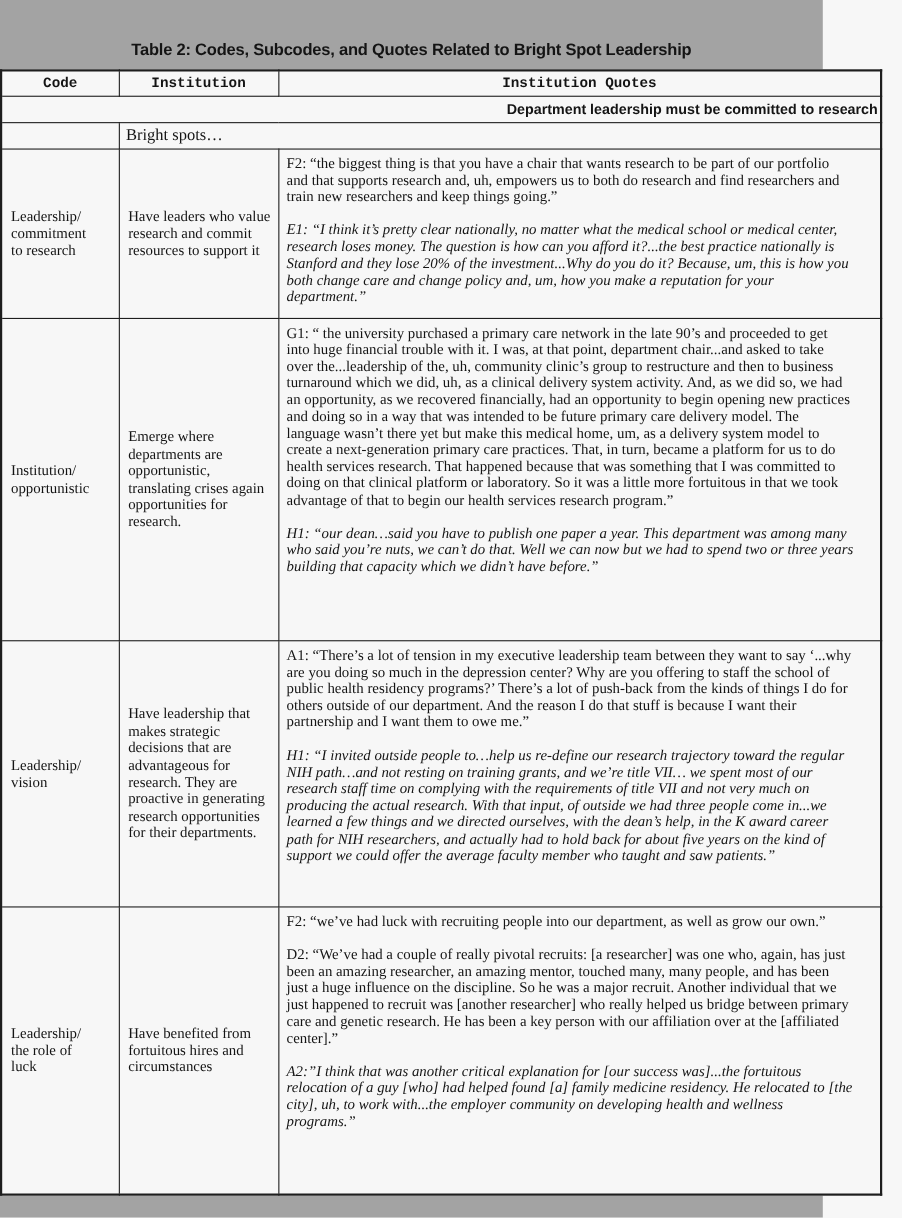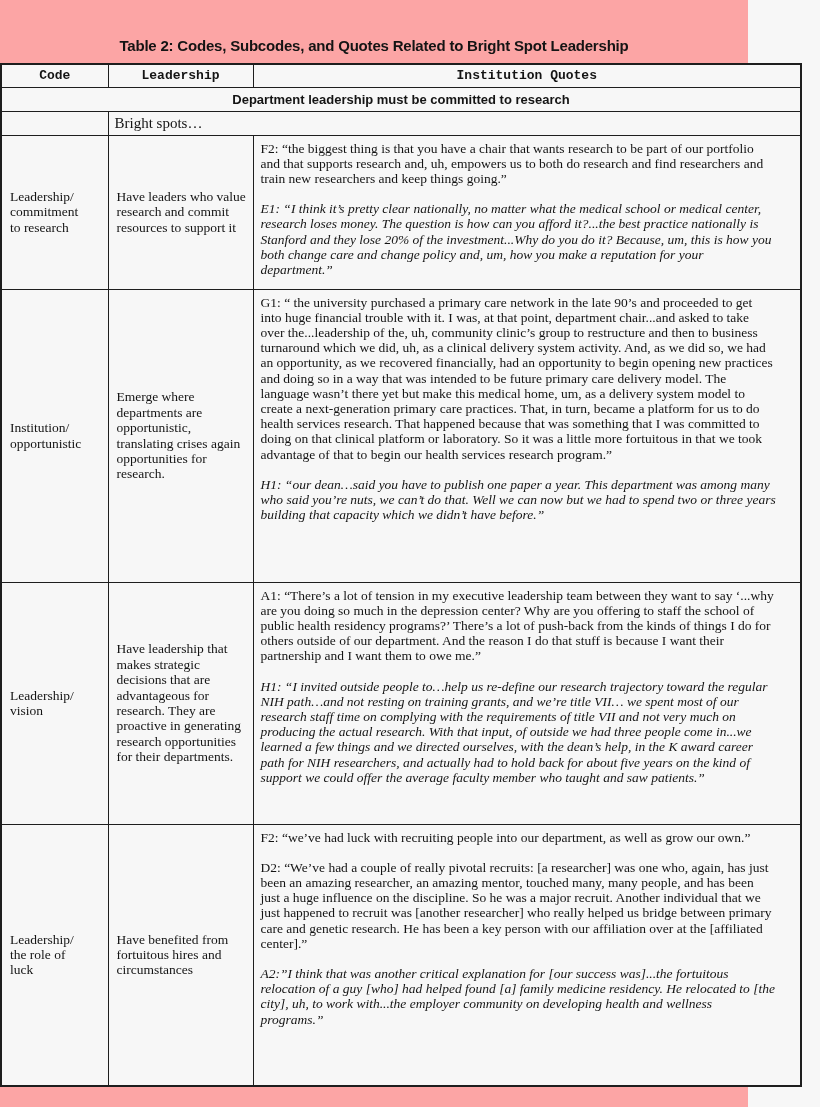--- a/index.html
+++ b/index.html
@@ -4,21 +4,21 @@
 <style>
   html, body {
     margin: 0;
     padding: 0;
     background: #f7f7f7;
     width: 820px;
   }
   .page {
     width: 748px;
     height: 1107px;
-    background: #fca5a5;
+    background: #a3a3a3;
     color: #141414;
     font-family: "Liberation Serif", serif;
     box-sizing: border-box;
     padding-top: 37px;
   }
   .table-title {
     text-align: center;
     font-family: "Liberation Sans", sans-serif;
     font-weight: bold;
     font-size: 15px;
@@ -45,21 +45,21 @@
     font-size: 13px;
     font-weight: bold;
     height: 23px;
     text-align: center;
     padding: 2px;
   }
   td.section-header {
     font-family: "Liberation Sans", sans-serif;
     font-size: 13px;
     font-weight: bold;
-    text-align: center;
+    text-align: right;
     height: 24px;
     padding: 2px;
   }
   td.subcode {
     font-size: 15px;
     height: 24px;
     padding: 2px 2px 2px 6px;
     vertical-align: middle;
     margin-top: 16px;
   }
@@ -91,21 +91,21 @@
 
   <table class="codes-table">
     <colgroup>
       <col class="col-code">
       <col class="col-def">
       <col class="col-quotes">
     </colgroup>
     <thead>
       <tr>
         <th>Code</th>
-        <th>Leadership</th>
+        <th>Institution</th>
         <th>Institution Quotes</th>
       </tr>
     </thead>
     <tbody>
       <tr>
         <td colspan="3" class="section-header">Department leadership must be committed to research</td>
       </tr>
 
       <tr>
         <td class="code-cell"></td>

